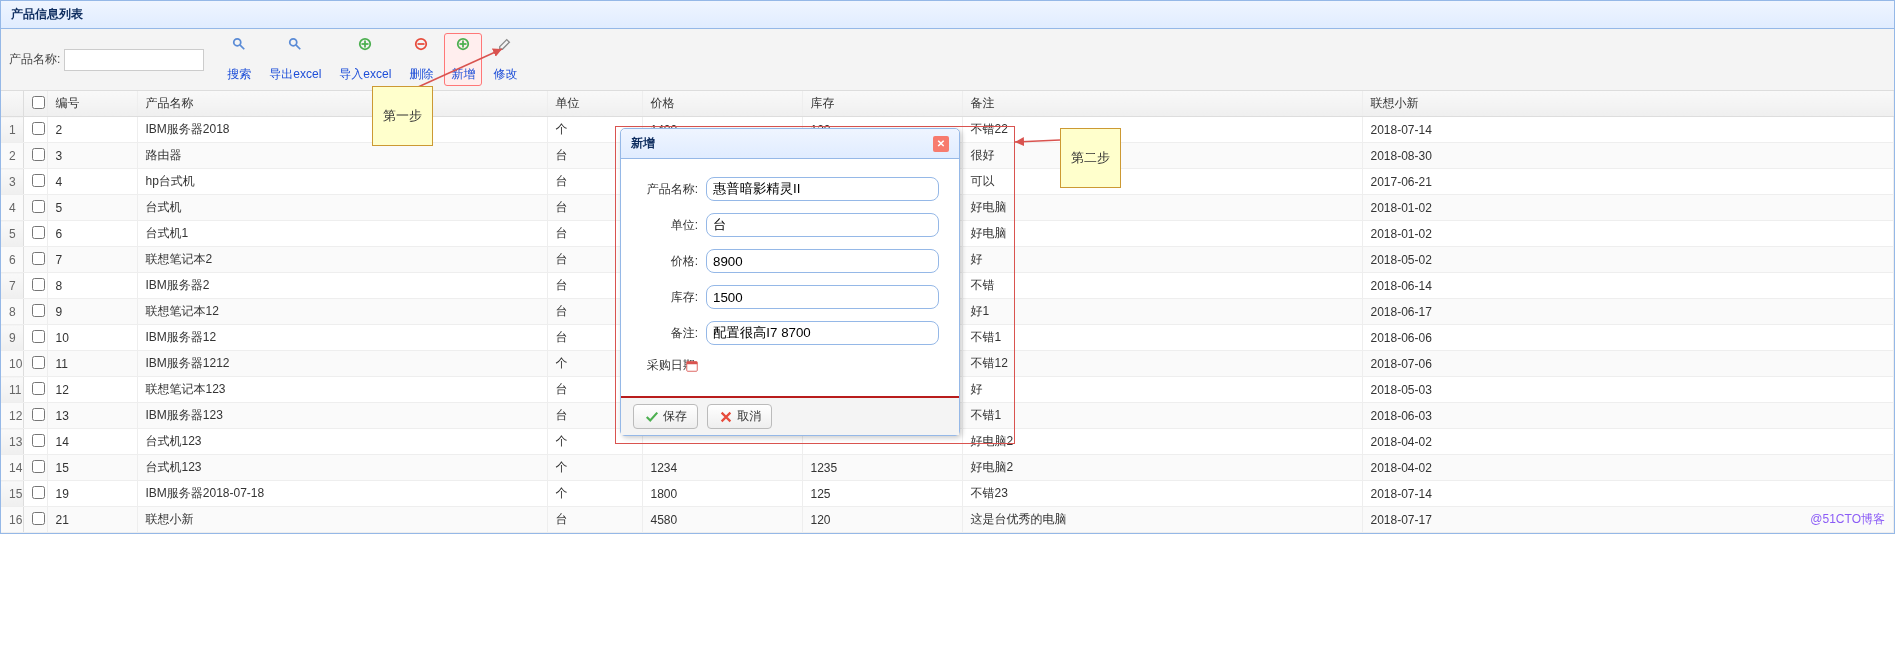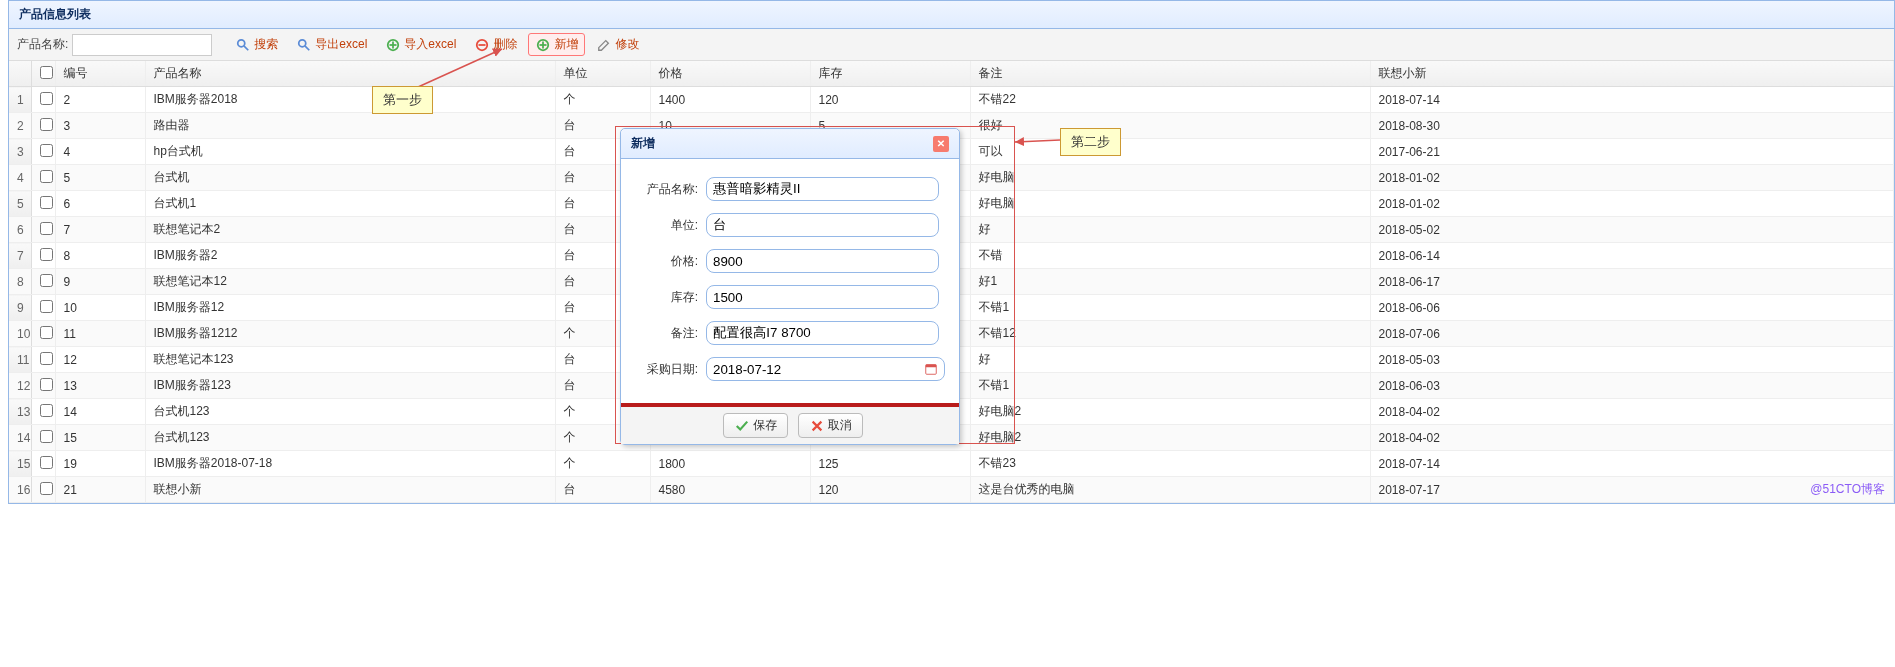--- a/index.html
+++ b/index.html
@@ -1,22 +1,22 @@
 <!DOCTYPE html>
 <html><head>
 <meta charset="utf-8">
 <style>
 * { box-sizing: border-box; margin: 0; padding: 0; }
 body { font-family: "Microsoft YaHei", Arial, sans-serif; font-size: 12px; color: #333; background: #fff; position: relative; width: 1895px; }
-.panel { border: 1px solid #95b8e7; margin-left: 8px; }
+.panel { border: 1px solid #95b8e7; }
 .panel-header { background: linear-gradient(#eff5ff, #e0ecff); border-bottom: 1px solid #95b8e7; padding: 5px 10px; color: #0e2d5f; font-weight: bold; }
 .toolbar { background: #f4f4f4; padding: 4px 8px; display: flex; align-items: center; gap: 4px; border-bottom: 1px solid #ddd; }
 .toolbar label { color: #444; }
 .search-input { border: 1px solid #ccc; height: 22px; width: 140px; padding: 0 4px; }
-.tb-btn { display: inline-flex; align-items: center; gap: 3px; padding: 2px 6px; color: #c2410c; cursor: pointer; border: 1px solid transparent; border-radius: 3px; }
+.tb-btn { display: inline-flex; align-items: center; gap: 14px; padding: 2px 6px; color: #1d4ed8; cursor: pointer; border: 1px solid transparent; border-radius: 3px; flex-direction: column; }
 .tb-btn.highlight { border: 1px solid #f77; background: #fee; }
 .icon { display: inline-flex; width: 16px; height: 16px; align-items: center; justify-content: center; }
 .icon svg { width: 14px; height: 14px; }
 table { width: 100%; border-collapse: collapse; table-layout: fixed; }
 th, td { text-align: left; padding: 4px 8px; border-bottom: 1px solid #eee; border-right: 1px solid #eee; font-weight: normal; overflow: hidden; white-space: nowrap; }
 th { background: linear-gradient(#f9f9f9,#efefef); color: #333; border-bottom: 1px solid #ddd; }
 tr:nth-child(even) td { background: #fafafa; }
 .rownum { width: 22px; background: linear-gradient(#f9f9f9,#efefef); text-align: center; color: #666; border-right: 1px solid #ddd; }
 .chk { width: 24px; text-align: center; }
 .col-id { width: 90px; }
@@ -26,23 +26,23 @@
 .col-stock { width: 160px; }
 .col-remark { width: 400px; }
 .dialog { position: absolute; top: 128px; left: 620px; width: 340px; background: #fff; border: 1px solid #95b8e7; border-radius: 5px; box-shadow: 2px 2px 5px rgba(0,0,0,0.2); }
 .dialog-header { background: linear-gradient(#eff5ff,#e0ecff); padding: 6px 10px; color: #0e2d5f; font-weight: bold; display: flex; justify-content: space-between; align-items: center; border-bottom: 1px solid #95b8e7; border-radius: 5px 5px 0 0; }
 .close-btn { width: 16px; height: 16px; background: #f77b6e; color: #fff; font-size: 10px; display: flex; align-items: center; justify-content: center; border-radius: 2px; cursor: pointer; }
 .dialog-body { padding: 18px 20px 10px; }
 .form-row { display: flex; align-items: center; margin-bottom: 12px; }
 .form-row label { width: 65px; text-align: right; padding-right: 8px; color: #333; }
 .form-row input { flex: 1; height: 24px; border: 1px solid #95b8e7; border-radius: 8px; padding: 0 6px; }
 .date-icon { margin-left: -22px; pointer-events: none; }
-.dialog-footer { background: #f4f4f4; padding: 6px; text-align: center; border-top: 4px solid #b91c1c; }
+.dialog-footer { background: #f4f4f4; padding: 6px; text-align: left; border-top: 2px solid #b91c1c; }
 .dlg-btn { display: inline-flex; align-items: center; gap: 3px; padding: 3px 10px; border: 1px solid #bbb; background: linear-gradient(#fff,#eee); border-radius: 4px; cursor: pointer; margin-left: 6px; }
-.annot { position: absolute; background: #ffffcc; border: 1px solid #cc9933; padding: 4px 10px; font-size: 13px; color: #333; }
+.annot { position: absolute; background: #ffffcc; border: 1px solid #cc9933; padding: 20px 10px; font-size: 13px; color: #333; }
 .annot-box { position: absolute; border: 1px solid #d9534f; pointer-events: none; }
 .arrow-svg { position: absolute; pointer-events: none; }
 .watermark { position: absolute; right: 10px; bottom: 6px; color: #8b5cf6; font-size: 12px; }
 </style>
 </head>
 <body>
 
 <div class="panel">
   <div class="panel-header">产品信息列表</div>
   <div class="toolbar">
@@ -343,21 +343,20 @@
     <div class="form-row">
         <label>库存:</label>
         <input value="1500" style="">
       </div>
     <div class="form-row">
         <label>备注:</label>
         <input value="配置很高I7 8700" style="">
       </div>
     <div class="form-row">
         <label>采购日期:</label>
-        <input value="2018-07-12" style="">
         <span class="icon date-icon">
           <svg viewBox="0 0 16 16">
             <rect x="2" y="3" width="12" height="11" rx="1" fill="#fff" stroke="#d9534f"></rect>
             <rect x="2" y="3" width="12" height="3" fill="#d9534f"></rect>
           </svg>
         </span>
       </div>
   </div>
   <div class="dialog-footer">
     <span class="dlg-btn">

